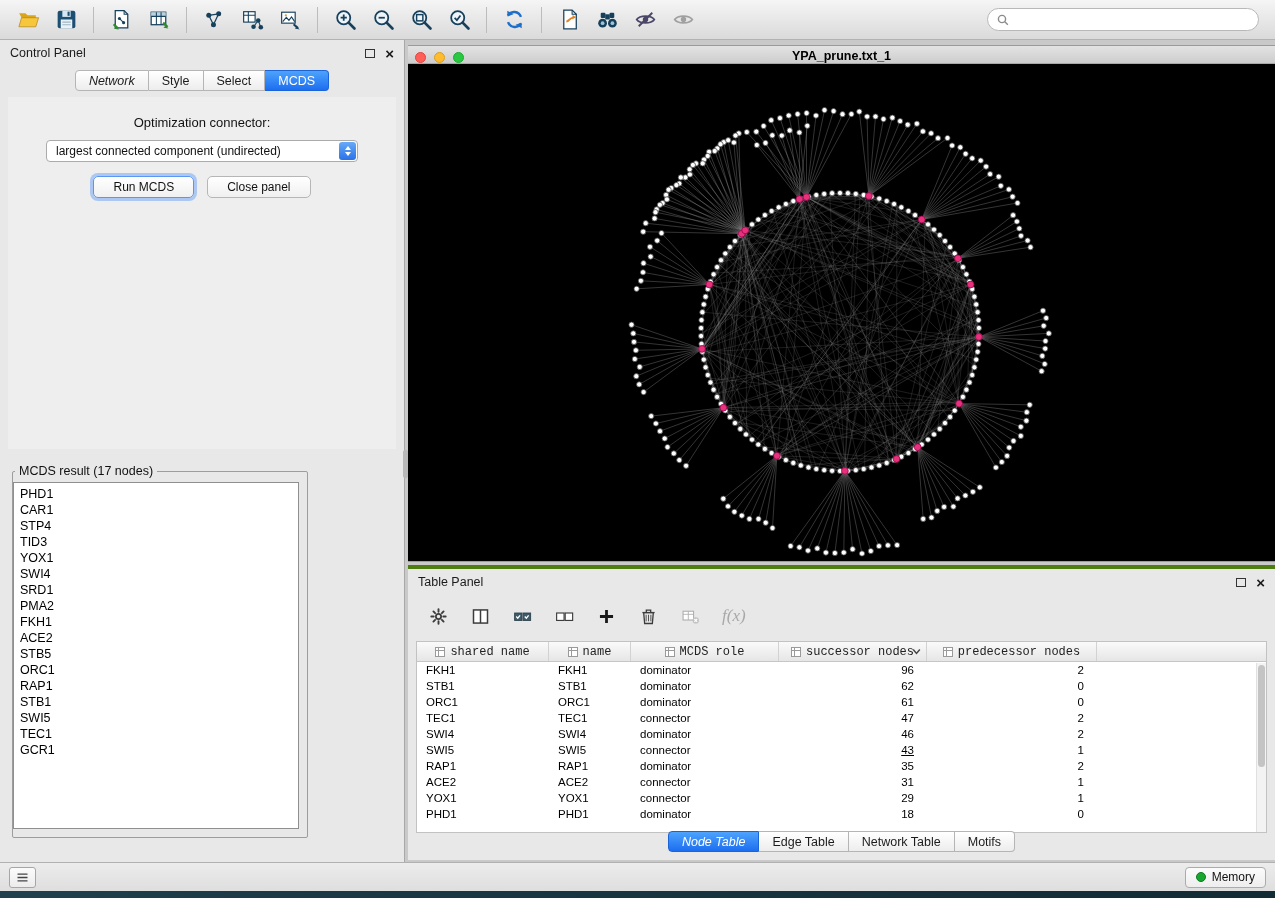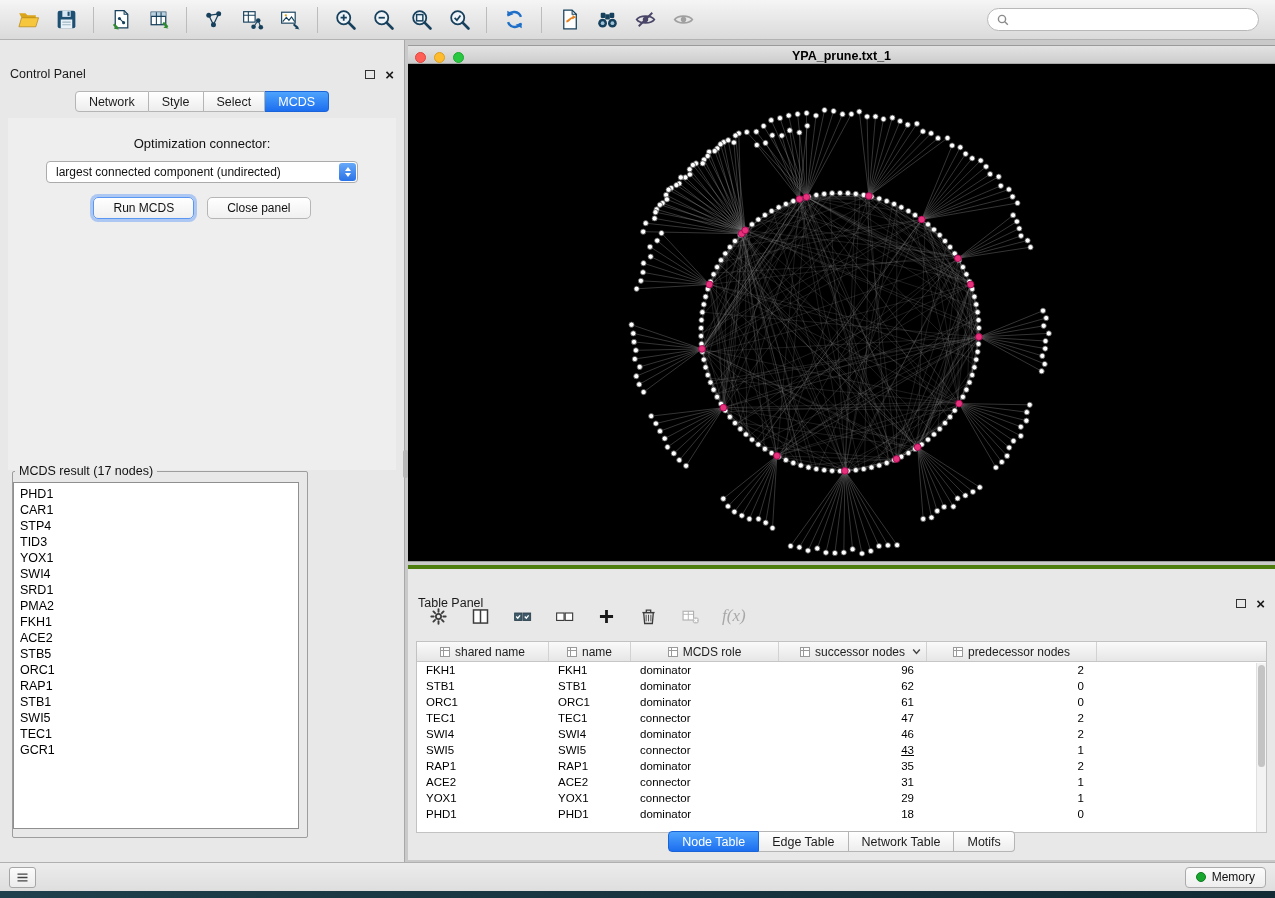--- a/index.html
+++ b/index.html
@@ -26,28 +26,28 @@
   .search-wrap svg { width:12px; height:12px; flex:none; }
   .search-input { border:none; outline:none; flex:1; font-size:12px; background:transparent; font-family:inherit; }
 
   
   .main { position:absolute; left:0; top:40px; right:0; height:822px; background:#c9c9c9; }
 
   
   .control-panel { position:absolute; left:0; top:0; width:405px; height:100%;
     background:#e8e8e8; border-right:1px solid #a8a8a8; }
   .panel-header { height:26px; display:flex; align-items:center; padding:0 10px;
-    font-size:12.5px; color:#1b1b1b;margin-top:21px; }
+    font-size:12.5px; color:#1b1b1b; }
   .ph-controls { margin-left:auto; display:flex; align-items:center; gap:10px; }
   .float-icon { width:10px; height:9px; border:1.5px solid #333; display:inline-block; cursor:pointer; }
   .close-x { font-size:15px; font-weight:bold; color:#1a1a1a; line-height:1; cursor:pointer; }
   .cp-tabs { display:flex; justify-content:center; margin-top:4px; }
   .seg-tab { height:21px; line-height:20px; padding:0 13px; background:linear-gradient(#ffffff,#ededed);
     border:1px solid #b5b5b5; border-left:none; font-size:12.5px; color:#1c1c1c; cursor:pointer; }
-  .seg-tab:first-child { border-left:1px solid #b5b5b5; border-radius:4px 0 0 4px; }
+  .seg-tab:first-child { border-left:1px solid #b5b5b5; border-radius:4px 0 0 4px;font-style:italic; }
   .seg-tab:last-child { border-radius:0 4px 4px 0; }
   .seg-tab.active { background:linear-gradient(#4da3fc,#1d6ef0); color:#fff; border-color:#1b64d8; }
   .cp-content { margin:6px 8px 0 8px; height:352px; background:#eeeeee; }
   .opt-label { text-align:center; padding-top:18px; font-size:13px; color:#111; }
   .opt-select { width:312px; height:22px; margin:10px auto 0; background:#fff; border:1px solid #ababab;
     border-radius:4px; position:relative; display:flex; align-items:center; padding:0 33px 0 9px;
     font-size:12px; color:#111; cursor:pointer; white-space:nowrap; }
   .opt-stepper { position:absolute; right:1px; top:1px; bottom:1px; width:17px; border-radius:3px;
     background:linear-gradient(#68a9f8,#2a72e8); display:flex; flex-direction:column;
     align-items:center; justify-content:center; gap:2px; }
@@ -89,21 +89,21 @@
     background:#e8e8e8; border-top:4px solid #4d7c0f; }
   .tp-toolbar { position:absolute; left:0; top:24px; right:0; height:46px; display:flex;
     align-items:center; gap:21px; padding-left:20px; }
   .tp-btn { border:none; background:none; display:flex; align-items:center; justify-content:center; cursor:pointer; }
   .tp-btn .icn { width:21px; height:21px; }
   .fx-label { font-family:"Liberation Serif", serif; font-style:italic; font-size:17px;
     color:#a8a8a8; cursor:default; }
   .tp-table { position:absolute; left:8px; top:72px; right:8px; height:192px;
     background:#fff; border:1px solid #c2c2c2; overflow:hidden; }
   .t-head { display:flex; height:20px; background:linear-gradient(#fafafa,#e6e6e6);
-    border-bottom:1px solid #c6c6c6; }
+    border-bottom:1px solid #c6c6c6;font-family:Liberation Mono, monospace; }
   .t-hcell { display:flex; align-items:center; justify-content:center; gap:5px; font-size:12px;
     color:#222; border-right:1px solid #d2d2d2; position:relative; flex:none; cursor:pointer; }
   .t-hcell .hicn { width:10px; height:10px; }
   .t-hcell .sort-ind { width:11px; height:11px; position:absolute; right:4px; top:4px; }
   .t-hfill { flex:1; border-right:none; }
   .t-row { display:flex; height:16px; }
   .t-cell { font-size:11.5px; color:#000; display:flex; align-items:center; padding-left:9px; flex:none; }
   .t-cell.num { justify-content:flex-end; padding-right:13px; padding-left:0; }
   .t-scroll { position:absolute; right:0; top:21px; bottom:0; width:10px; background:#f3f3f3;
     border-left:1px solid #e0e0e0; }

